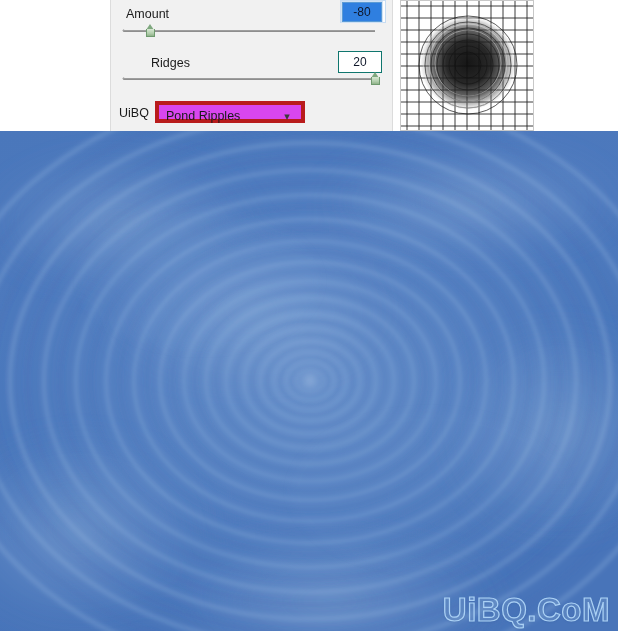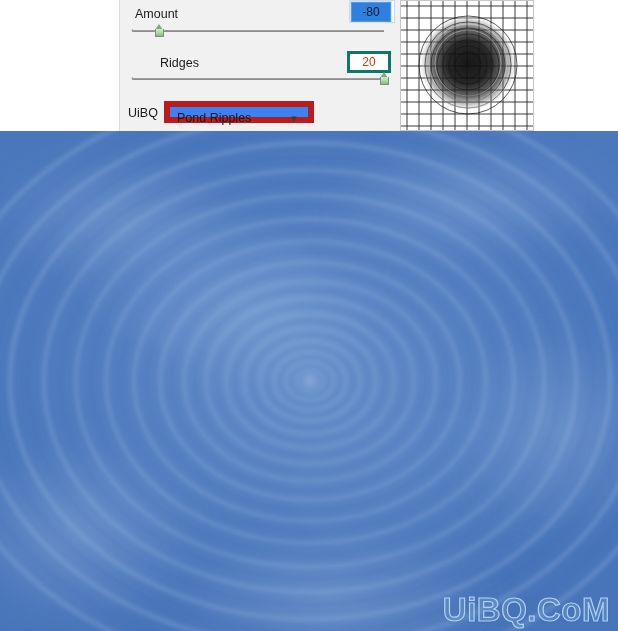--- a/index.html
+++ b/index.html
@@ -29,21 +29,21 @@
   #left-gutter {
     position: absolute;
     left: 0; top: 0;
     width: 113px; height: 131px;
     background: #ffffff;
   }
 
   
   #settings-panel {
     position: absolute;
-    left: 119px; top: 0;
+    left: 110px; top: 0;
     width: 283px; height: 131px;
     background: #f1f1f1;
     border-left: 1px solid #dcdcdc;
     border-right: 1px solid #dcdcdc;
     box-sizing: border-box;
   }
 
   .ctrl-label {
     position: absolute;
     font-size: 12.5px;
@@ -51,23 +51,23 @@
     line-height: 14px;
     white-space: nowrap;
   }
 
   .num-field {
     position: absolute;
     box-sizing: border-box;
     height: 20px;
     width: 40px;
     background: #ffffff;
-    border: 3px solid #0f766e;
+    border: 1px solid #0f766e;
     font-size: 12px;
-    color: #c2410c;
+    color: #0f172a;
     text-align: center;
     line-height: 18px;
     padding: 0;
   }
   .num-field.selected {
     background: #2f7fe0;
     color: #0f172a;
     border: 1px solid #5b9bd5;
     outline: 1px solid #cfe1f5;
   }
@@ -124,22 +124,22 @@
     box-sizing: border-box;
     background: linear-gradient(180deg,#d7e7d2 0%, #b3cfae 60%, #8fb289 100%);
     border: 1px solid #6f9a6f;
     border-top: none;
   }
 
   
   #style-dropdown {
     position: absolute;
     box-sizing: border-box;
-    background: #3b82f6;
-    border: 6px solid #b91c1c;
+    background: #d946ef;
+    border: 4px solid #b91c1c;
     font-size: 12.5px;
     color: #1a1a1a;
   }
   #style-dropdown .dd-text {
     position: absolute;
     left: 7px; top: 2px;
     line-height: 18px;
   }
   #style-dropdown .dd-arrow {
     position: absolute;

